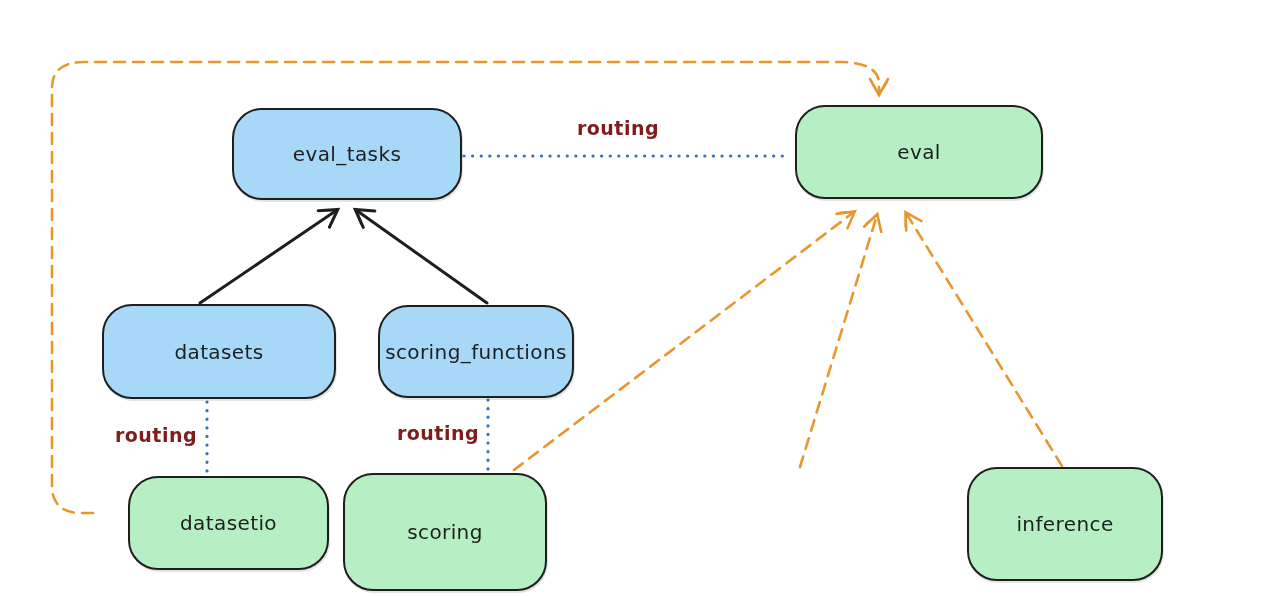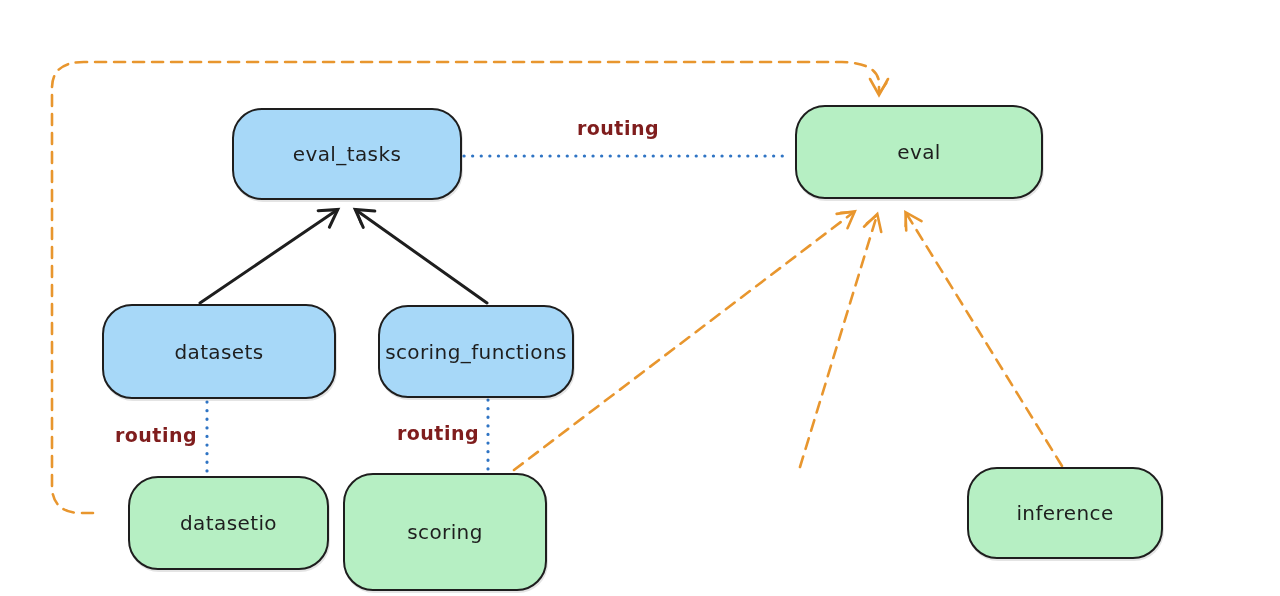--- a/index.html
+++ b/index.html
@@ -97,21 +97,21 @@
 
   <div class="node green" style="left:92px; top:476px; width:201px; height:94px;margin-left:36px;">
     <span>datasetio</span>
   </div>
 
   <div class="node green" style="left:343px; top:473px; width:204px; height:118px;">
     <span>scoring</span>
   </div>
 
 
-  <div class="node green" style="left:967px; top:467px; width:196px; height:92px;">
+  <div class="node green" style="left:967px; top:467px; width:196px; height:114px;">
     <span>inference</span>
   </div>
 
   <div class="edge-label" style="left:618px; top:117px;">routing</div>
 
   <div class="edge-label" style="left:156px; top:424px;">routing</div>
 
   <div class="edge-label" style="left:438px; top:422px;">routing</div>
 
 </div>

